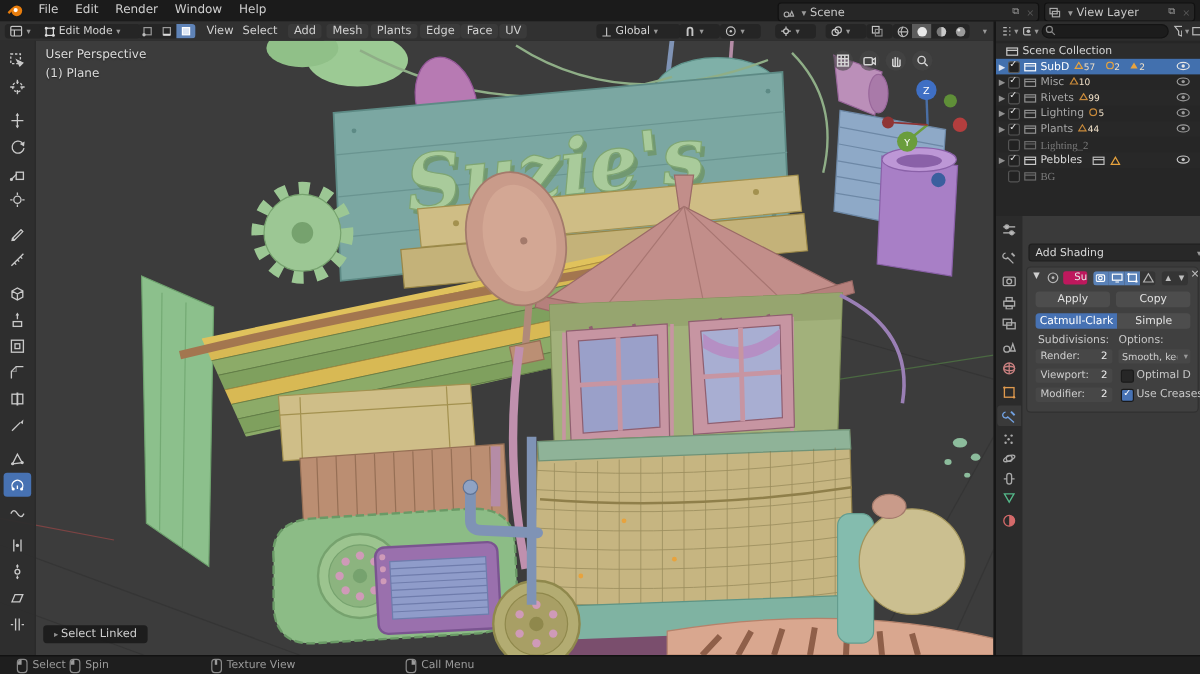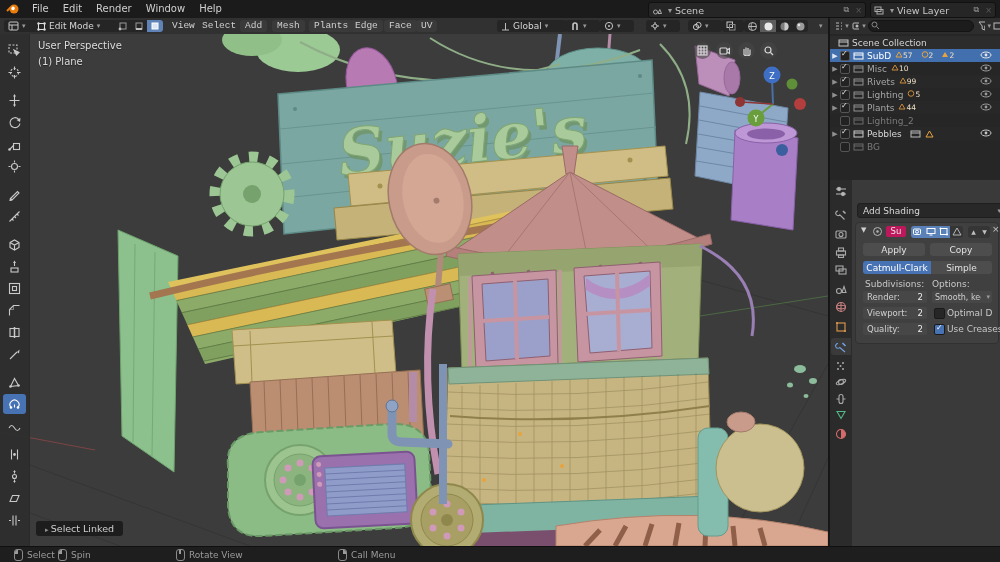--- a/index.html
+++ b/index.html
@@ -12,21 +12,21 @@
   #tabs{position:absolute;left:160px;top:0;height:18px;display:flex;}
   .tab{padding:0 10px;line-height:18px;color:#9d9d9d;}
   .tab.active{background:#3d3d3d;color:#e8e8e8;border-radius:3px 3px 0 0;}
   .idfield{position:absolute;top:2px;height:14px;background:#262626;border:1px solid #111;border-radius:3px;
            display:flex;align-items:center;color:#c8c8c8;font-size:9.5px;}
   .idfield .gl{color:#9a9a9a;margin:0 3px;font-size:8px;}
   
   #vph{position:absolute;left:0;top:18px;width:828px;height:16px;background:#313131;border-bottom:1px solid #262626;}
   .pill{position:absolute;top:2px;height:12px;background:#252525;border-radius:3px;display:flex;align-items:center;
         padding:0 4px;color:#d5d5d5;font-size:9px;}
-  .hmenu{position:absolute;top:0;line-height:16px;color:#d0d0d0;font-size:9.5px;font-family:Liberation Mono, monospace;}
+  .hmenu{position:absolute;top:0;line-height:16px;color:#d0d0d0;font-size:9.5px;}
   .hmenu.boxed{background:#3a3a3a;border-radius:3px;line-height:12px;top:2px;padding:0 5px;}
   .chev{font-size:7px;color:#9a9a9a;margin-left:3px;}
   .seg{position:absolute;top:2px;height:12px;display:flex;background:#252525;border-radius:3px;overflow:hidden;}
   .seg>div{width:16px;display:flex;align-items:center;justify-content:center;}
   .seg>div.on{background:#5f83b7;}
   
   #canvas{position:absolute;left:0;top:34px;width:828px;height:512px;background:#3c3c3c;overflow:hidden;}
   #toolbar{position:absolute;left:0;top:0;width:29px;height:512px;background:rgba(45,45,45,.95);border-right:1px solid #2a2a2a;}
   .tb{position:absolute;left:3px;width:23px;height:20px;border-radius:3px;display:flex;align-items:center;justify-content:center;}
   .tb.active{background:#4772b3;}
@@ -39,21 +39,21 @@
           display:flex;align-items:center;justify-content:center;}
   .navbtn svg{stroke:#d6d6d6;fill:none;stroke-width:1.2;}
   
   #rightcol{position:absolute;left:828px;top:18px;width:172px;height:528px;background:#262626;border-left:2px solid #161616;}
   #outliner{position:absolute;left:0;top:0;width:170px;height:162px;background:#262626;}
   #outhead{position:absolute;left:0;top:0;width:170px;height:16px;background:#2d2d2d;display:flex;align-items:center;}
   #osearch{width:88px;height:10px;background:#1c1c1c;border:1px solid #141414;border-radius:6px;margin-left:2px;
            color:#bbb;font-size:8px;padding:0 3px 0 13px;outline:none;}
   .orow{position:absolute;left:0;width:170px;height:13px;display:flex;align-items:center;font-size:9px;color:#a6a6a6;}
   .orow.sel{background:#4270ae;color:#fff;}
-  .orow.dim{color:#7a7a7a;}
+  .orow.dim{color:#7a7a7a;font-family:Liberation Serif, serif;}
   .orow.bright{color:#d8d8d8;}
   .oarrow{width:10px;text-align:center;color:#909090;font-size:7px;}
   .ochk{width:8px;height:8px;border:1px solid #555;border-radius:2px;background:#222;margin-right:3px;position:relative;flex:none;}
   .ochk.on::after{content:"✓";position:absolute;left:0px;top:-3px;font-size:8px;color:#e8e8e8;}
   .cicon{margin-right:3px;flex:none;}
   .cnt{color:#f0e0c8;font-size:7.5px;margin-right:4px;}
   .badge{display:flex;margin-left:4px;}
   .eye{position:absolute;right:8px;top:2px;}
   
   #props{position:absolute;left:0;top:162px;width:170px;height:366px;background:#3a3a3a;}
@@ -935,21 +935,21 @@
             <span class="chev" style="margin-left:auto">▾</span>
         </div>
 
         <div id="modpanel">
 
           <span class="abs" style="left:5px;top:3px;font-size:7px;color:#cfcfcf">▼</span>
           <svg class="abs" style="left:16px;top:3px" width="11" height="11">
               <circle cx="5.5" cy="5.5" r="4" stroke="#b5b5b5" fill="none"></circle>
               <circle cx="5.5" cy="5.5" r="1.2" fill="#b5b5b5"></circle>
             </svg>
-          <div class="abs" style="left:30px;top:2.5px;width:20px;height:11px;background:#be185d;border-radius:2px;color:#e5e5e5;font-size:8.5px;text-align:center">Su</div>
+          <div class="abs" style="left:30px;top:2.5px;width:20px;height:11px;background:#be185d;border-radius:2px;color:#e5e5e5;font-size:8.5px;text-align:right">Su</div>
           <div class="abs" style="left:55px;top:2.5px;display:flex;border-radius:3px;overflow:hidden">
             <div class="toggle on">
                 <svg width="10" height="9">
                   <rect x="0.5" y="2" width="7" height="5.5" rx="1"></rect>
                   <circle cx="4" cy="4.7" r="1.5"></circle>
                 </svg>
               </div>
             <div class="toggle on">
                 <svg width="10" height="9">
                   <rect x="1" y="1.5" width="8" height="5"></rect>
@@ -985,21 +985,21 @@
 
           <div class="wfield" style="left:7px;top:68px;width:64px">
             <span class="fl">Render:</span>
               <span class="fv">2</span>
           </div>
           <div class="wfield" style="left:7px;top:84px;width:64px">
             <span class="fl">Viewport:</span>
               <span class="fv">2</span>
           </div>
           <div class="wfield" style="left:7px;top:100px;width:64px">
-            <span class="fl">Quality:</span>
+            <span class="fl">Modifier:</span>
               <span class="fv">2</span>
           </div>
 
           <div class="wfield" style="left:76px;top:68px;width:60px;font-size:8px">
             <span class="fl" style="margin-left:3px;white-space:nowrap;overflow:hidden;max-width:46px">Smooth, keep c...</span>
             <span class="chev" style="margin-left:auto;margin-right:2px">▾</span>
           </div>
           <span class="cb" style="left:78px;top:85px"></span>
           <div class="plabel" style="left:91px;top:85px;white-space:nowrap;overflow:hidden;width:46px">Optimal Displ..</div>
           <span class="cb on" style="left:78px;top:101px"></span>
@@ -1019,21 +1019,21 @@
     <div class="hint" style="left:58px">
         <span class="mouse lmb">
           <i></i>
         </span>
         <span>Spin</span>
       </div>
     <div class="hint" style="left:176px">
         <span class="mouse mmb">
           <i></i>
         </span>
-        <span>Rotate View</span>
+        <span>Texture View</span>
       </div>
     <div class="hint" style="left:338px">
         <span class="mouse rmb">
           <i></i>
         </span>
         <span>Call Menu</span>
       </div>
   </div>
 
 </div>

